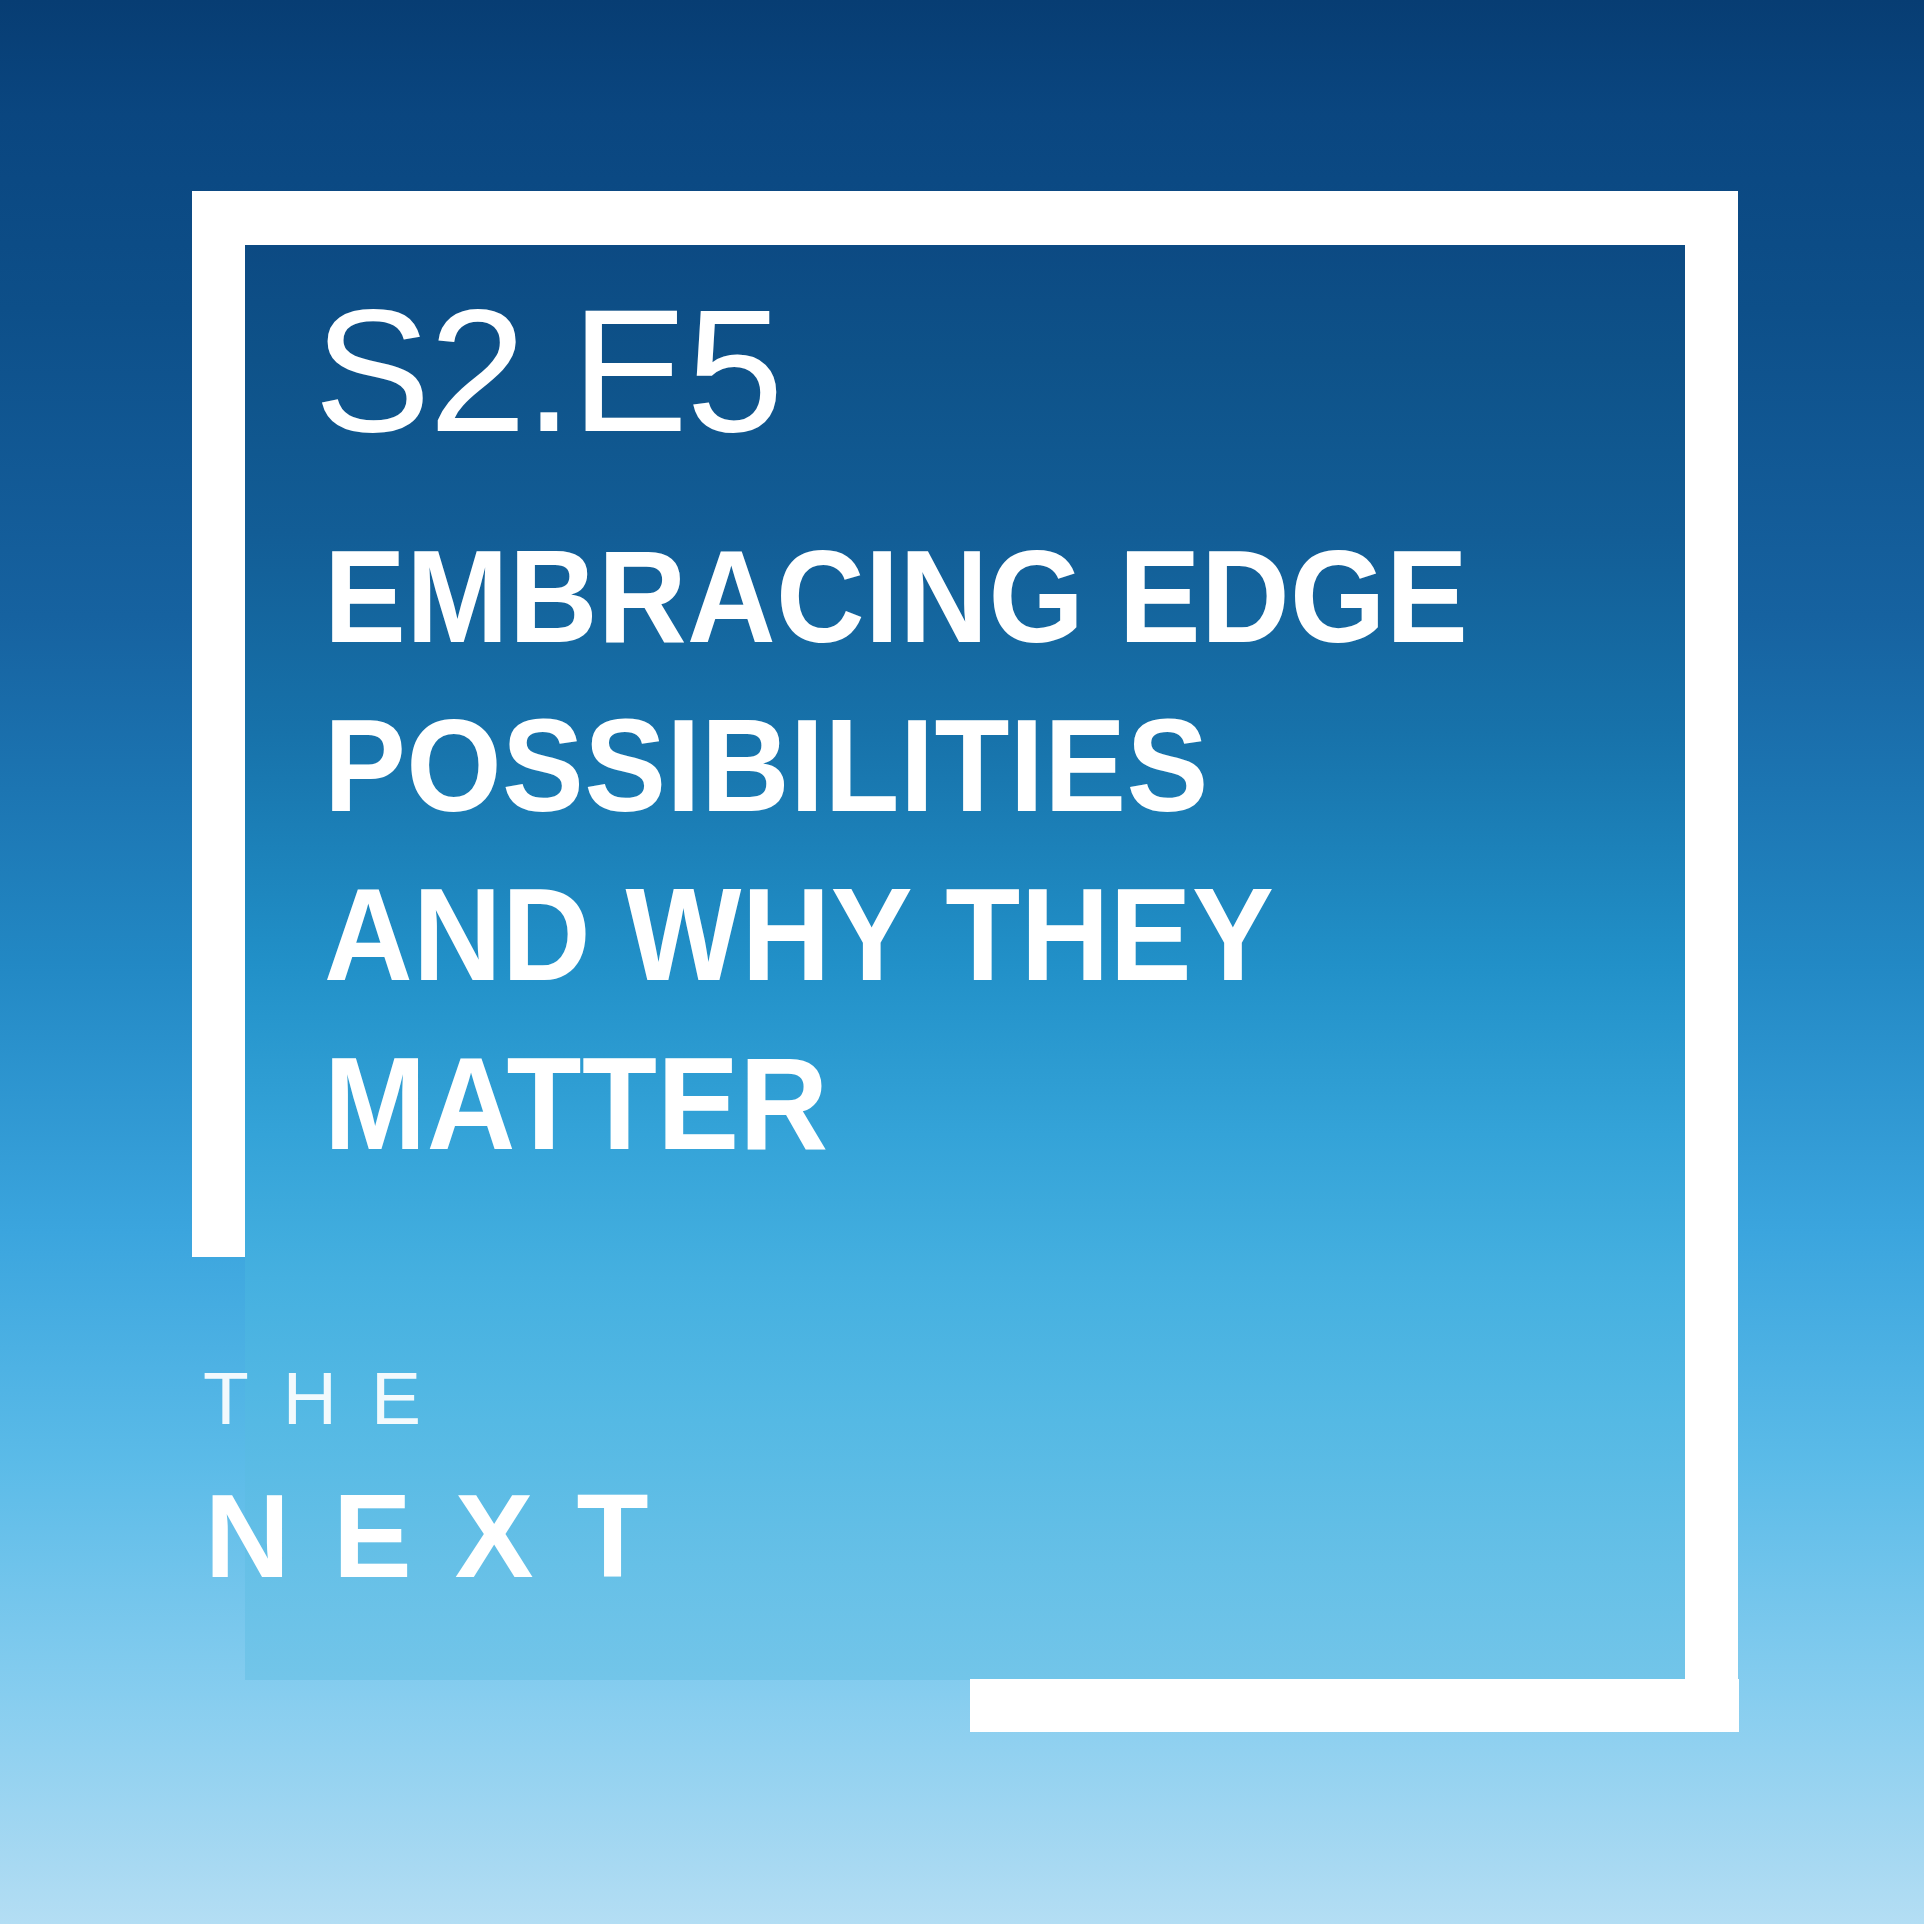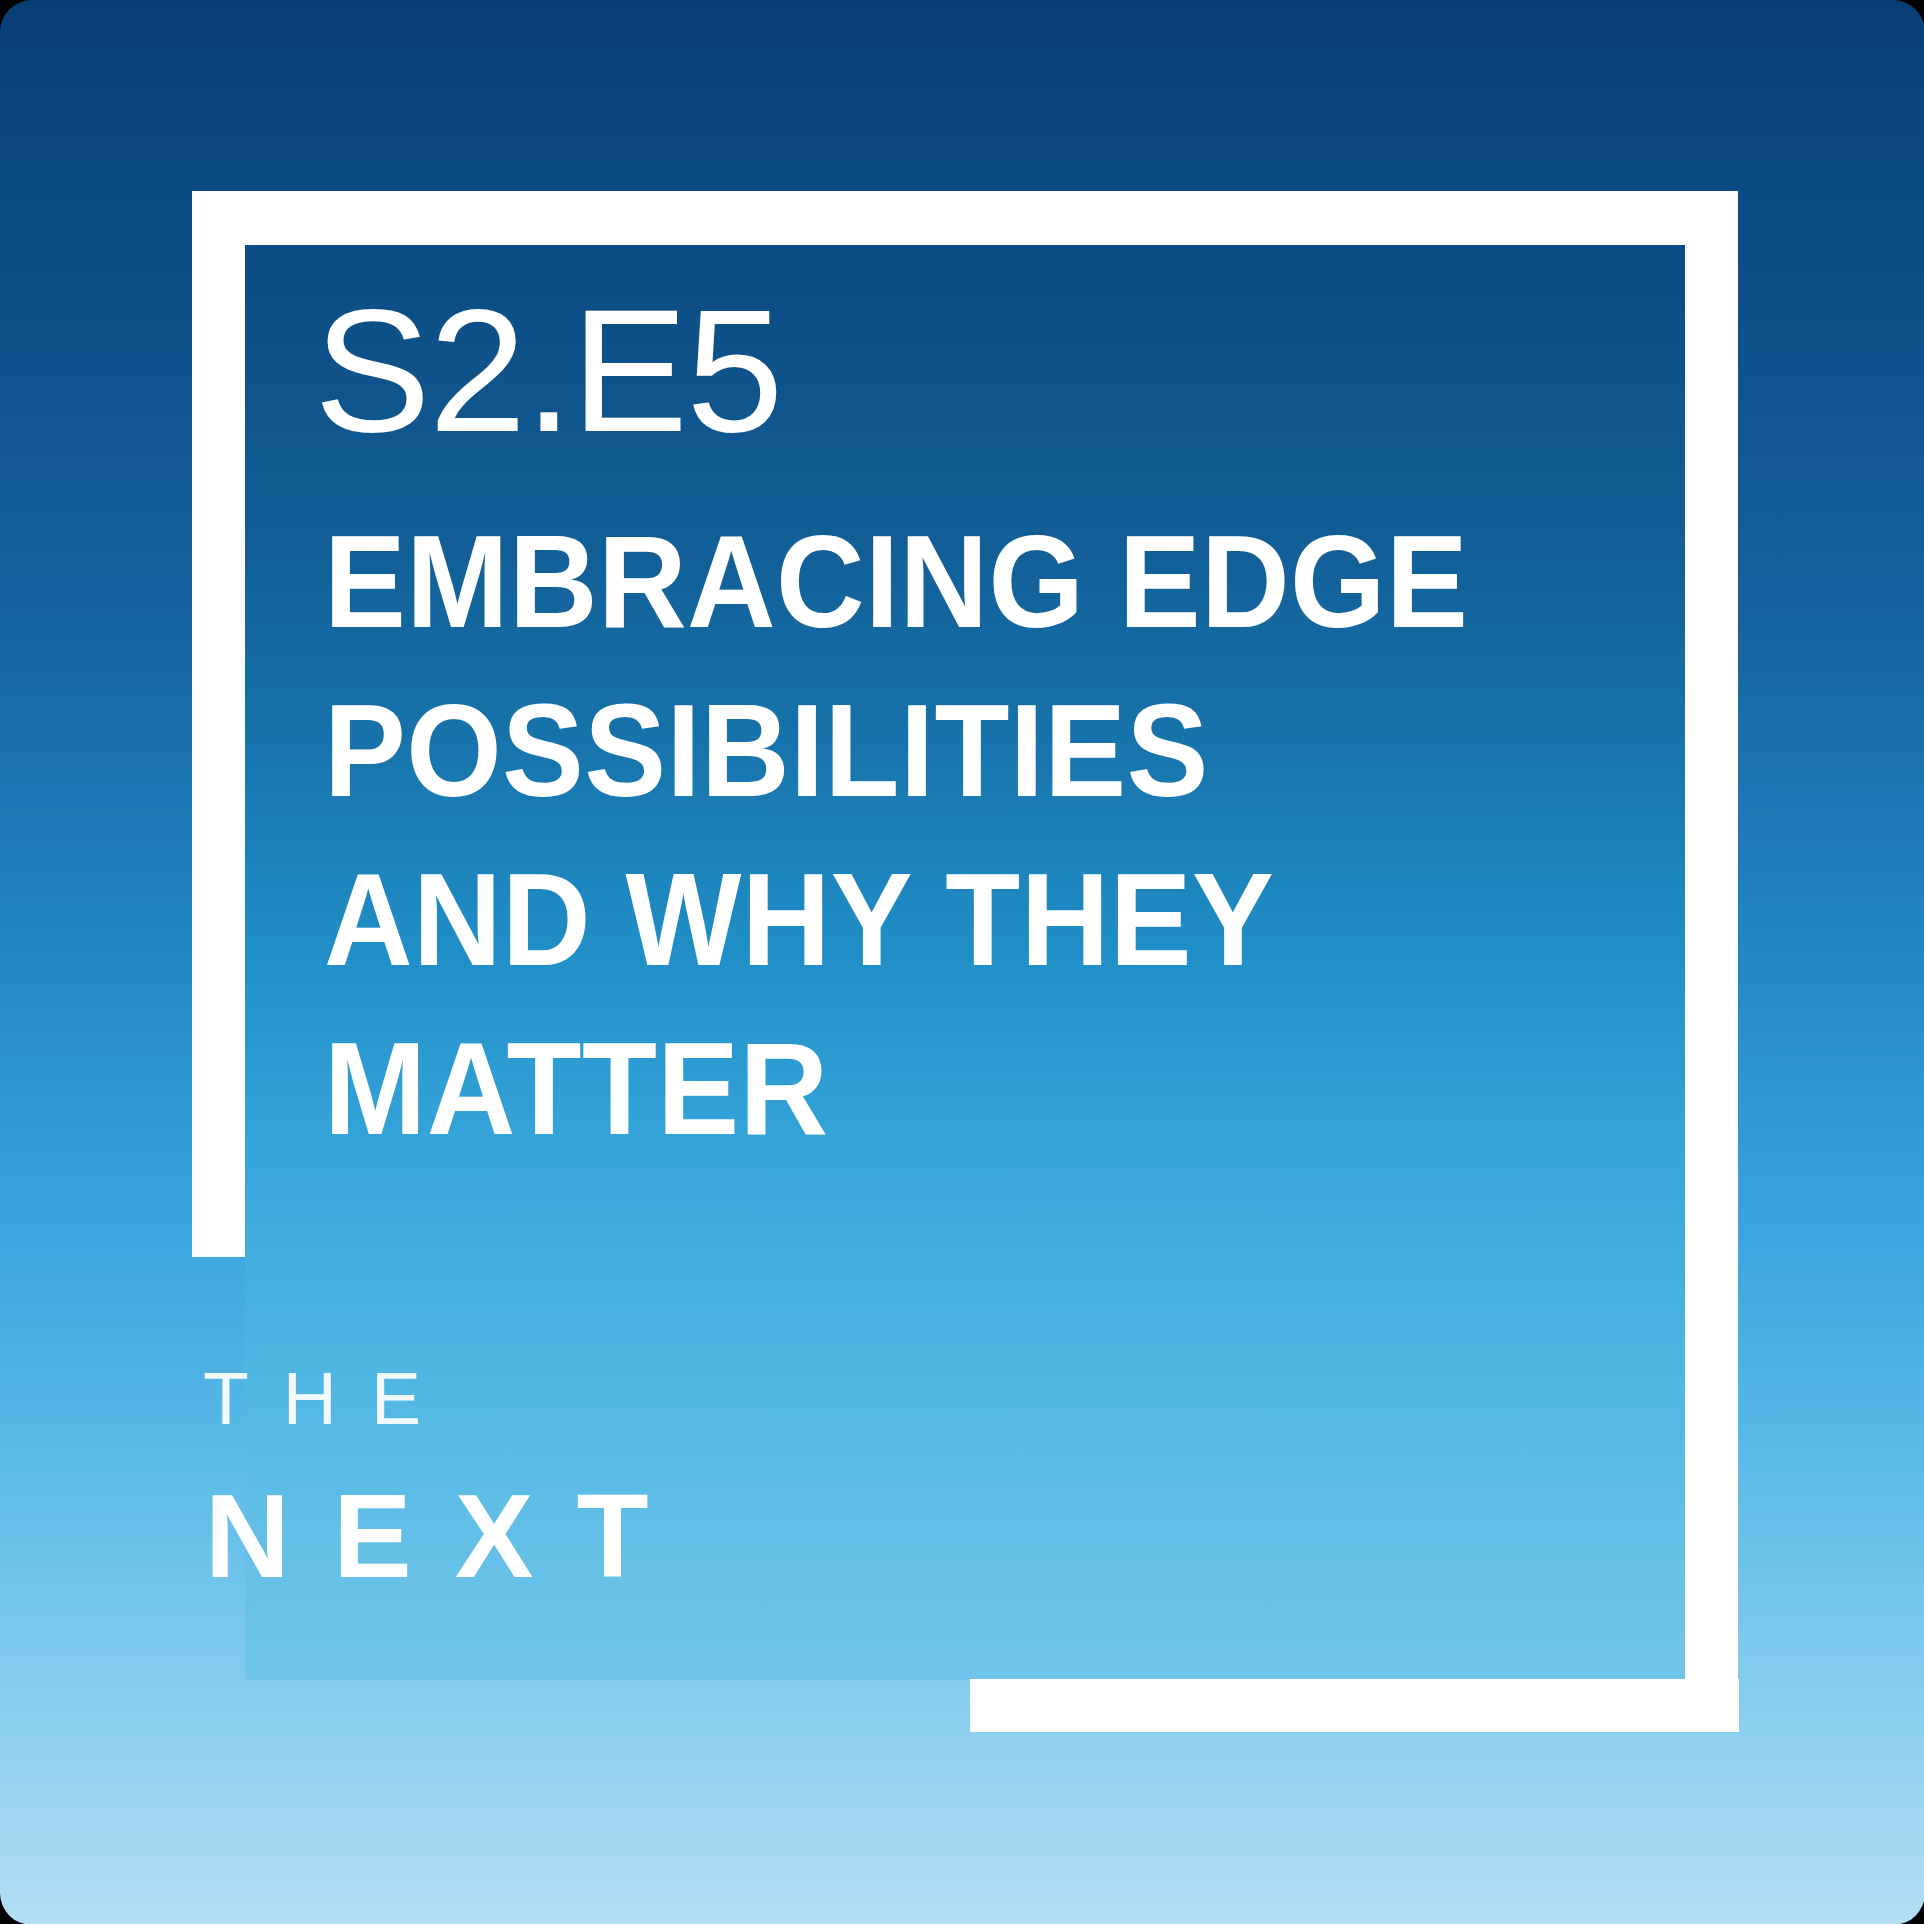--- a/index.html
+++ b/index.html
@@ -19,21 +19,20 @@
        #073d73 0%,
        #0a4680 6%,
        #0d4f89 16%,
        #1662a0 32%,
        #2288c4 50%,
        #3ba5de 64%,
        #5bbbe8 76%,
        #86cdef 88%,
        #a8d9f2 97%,
        #b4def4 100%);
-    border-radius: 32px;
   }
 
   
   #inner-panel {
     position: absolute;
     left: 245px;
     top: 245px;
     width: 1441px;
     height: 1435px;
     background: linear-gradient(
@@ -70,21 +69,21 @@
     font-weight: 300;
     letter-spacing: -1.8px;
     color: #ffffff;
     white-space: nowrap;
   }
 
   
   #episode-title {
     position: absolute;
     left: 324px;
-    top: 497px;
+    top: 512px;
     width: 1301px;
   }
   .title-line {
     display: block;
     font-size: 132px;
     line-height: 169px;
     font-weight: bold;
     color: #ffffff;
     letter-spacing: 0.4px;
     transform: scaleX(0.93);

